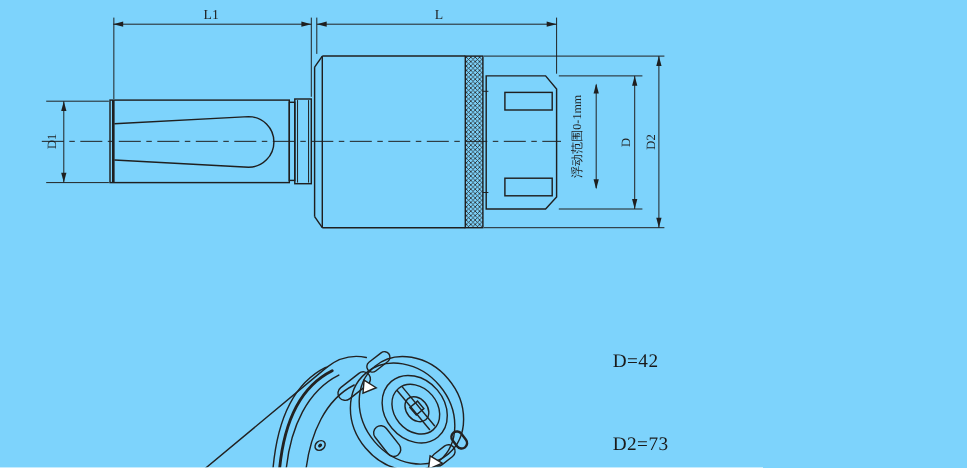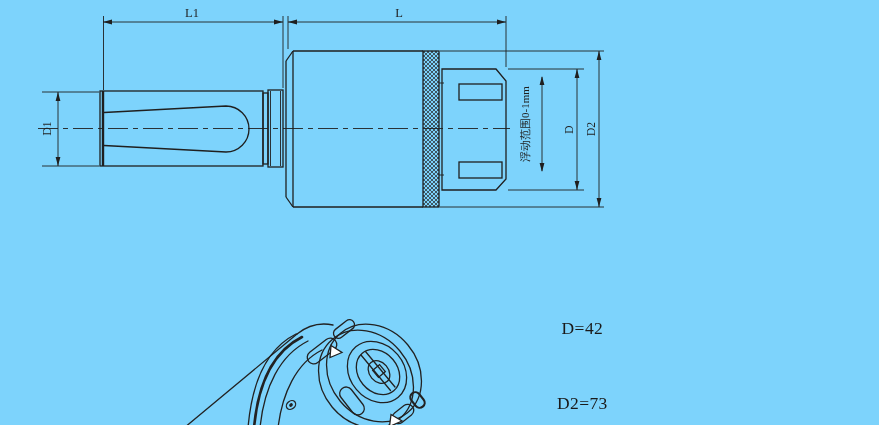--- a/index.html
+++ b/index.html
@@ -29,21 +29,21 @@
   }
   .specs{
     position:absolute;
     left:557px;top:266px;
     color:#1a1a1a;
     font-size:17.5px;
     line-height:25px;
     letter-spacing:0.4px;
     white-space:pre;
   }
-  .specs .spec-line{display:block;text-align:center;}
+  .specs .spec-line{display:block;}
 </style>
 </head>
 <body>
 
 <div class="canvas">
 
   <svg class="drawing-svg" width="879" height="425" viewBox="0 0 879 425">
     <defs>
       <pattern id="knurl" width="4" height="4" patternUnits="userSpaceOnUse">
         <path d="M0,0 L4,4 M4,0 L0,4" stroke="#222" stroke-width="0.7"></path>

